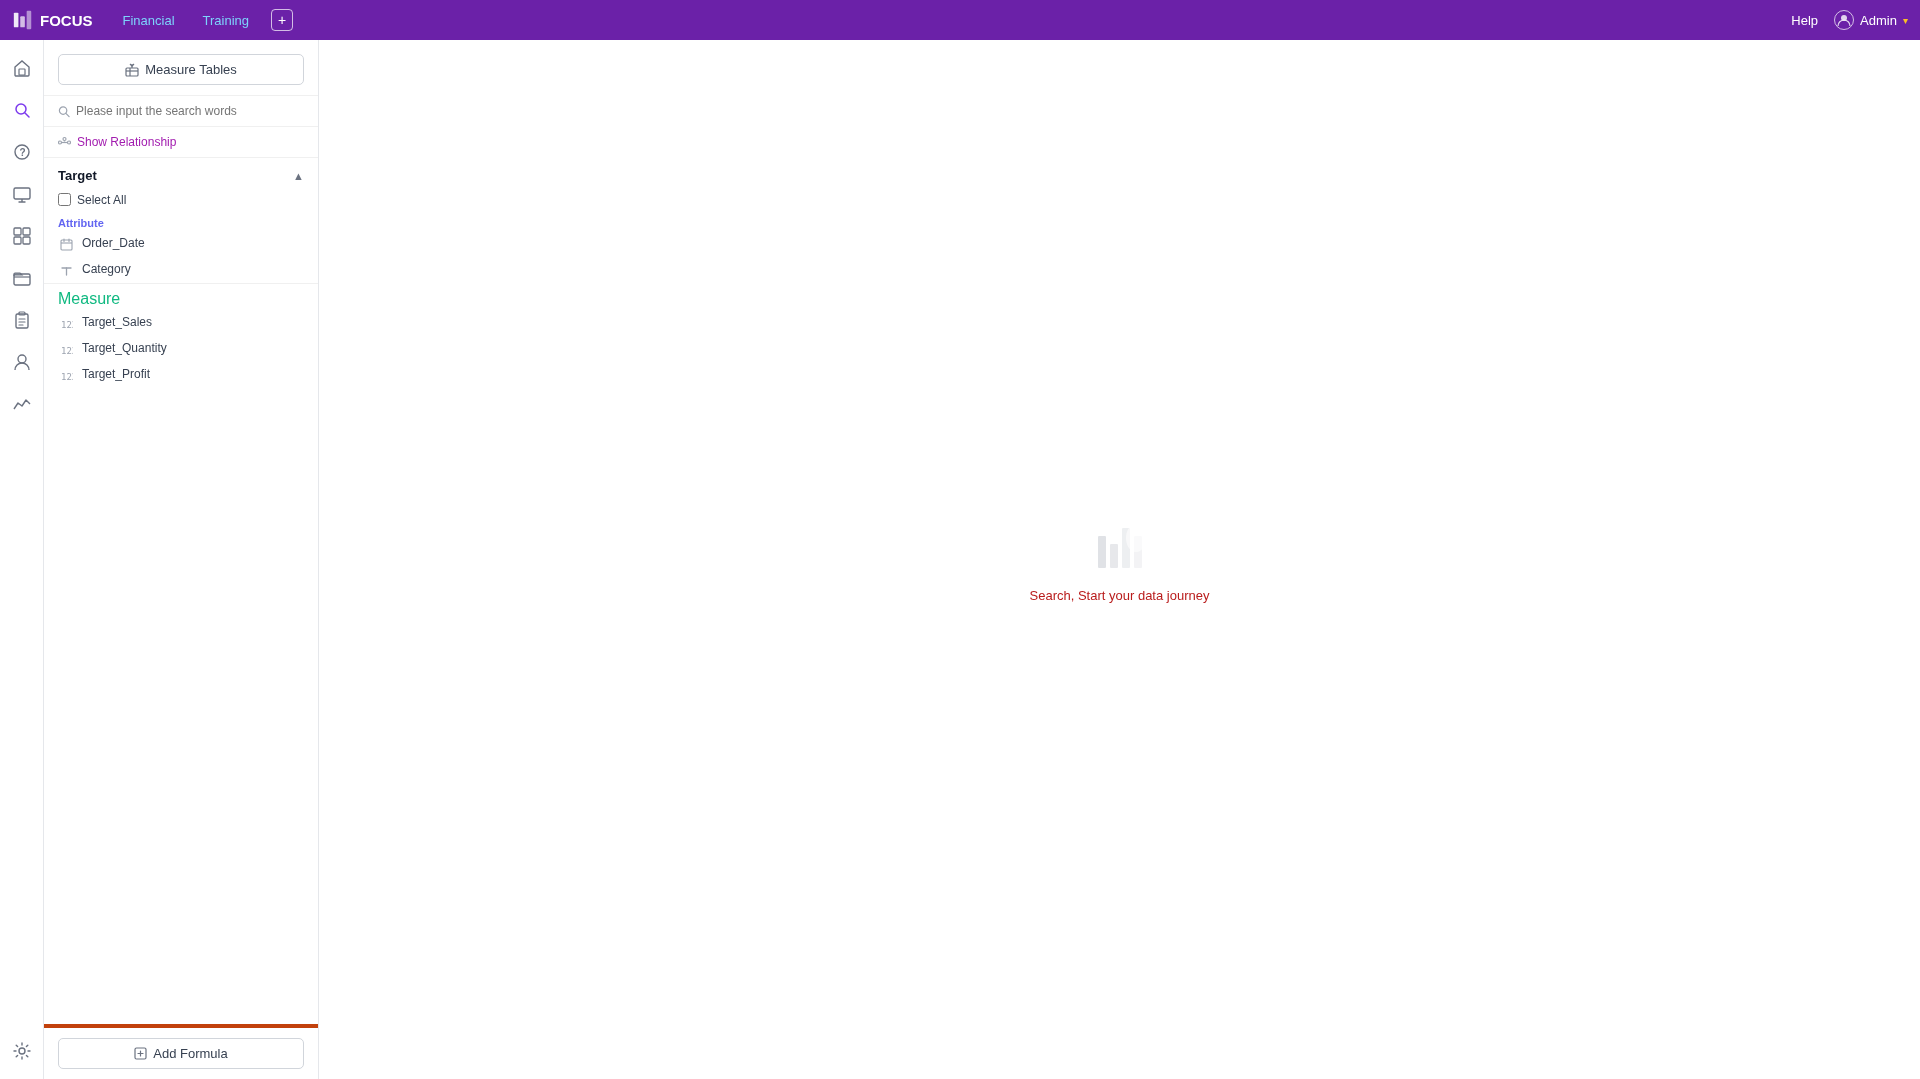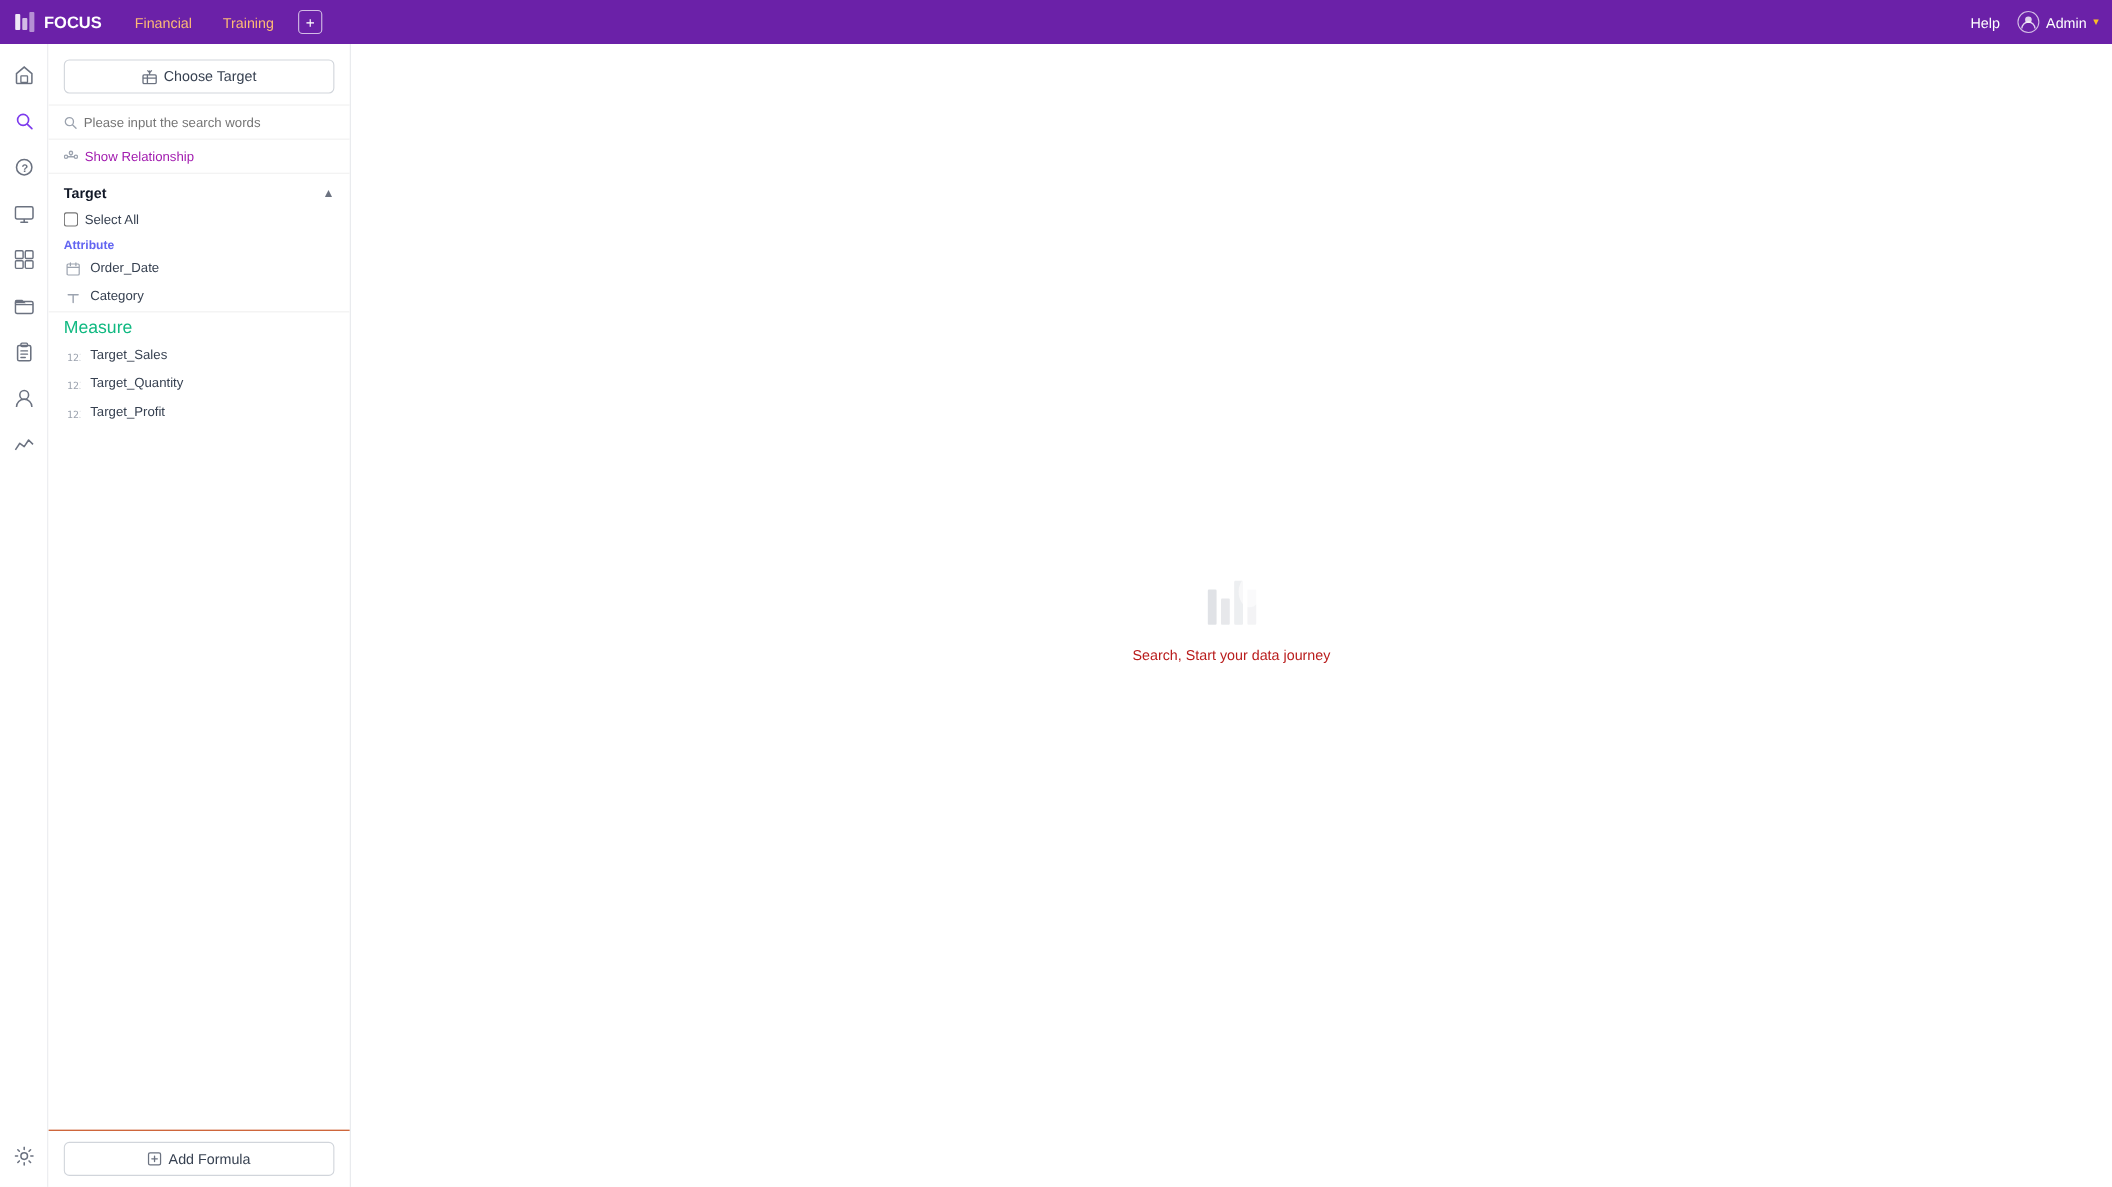--- a/index.html
+++ b/index.html
@@ -23,21 +23,21 @@
       color: white;
       font-weight: bold;
       font-size: 15px;
       margin-right: 8px;
     }
     .navbar-logo-icon {
       width: 22px;
       height: 22px;
     }
     .navbar-menu-item {
-      color: #fdba74;
+      color: #7dd3fc;
       font-size: 13px;
       cursor: pointer;
       padding: 4px 6px;
       border-radius: 3px;
     }
     .navbar-add-btn {
       width: 22px;
       height: 22px;
       border: 1.5px solid rgba(255,255,255,0.7);
       border-radius: 4px;
@@ -245,21 +245,21 @@
       font-size: 11px;
       color: #6b7280;
       flex-shrink: 0;
     }
     .field-icon.date-icon { color: #9ca3af; }
     .field-icon.text-icon { color: #9ca3af; font-weight: bold; }
     .field-icon.num-icon { color: #9ca3af; font-size: 10px; }
 
     .data-panel-footer {
       padding: 10px 14px;
-      border-top: 1px solid #c2410c;
+      border-top: 4px solid #c2410c;
     }
     .add-formula-btn {
       display: flex;
       align-items: center;
       gap: 6px;
       border: 1px solid #d1d5db;
       border-radius: 5px;
       padding: 7px 14px;
       cursor: pointer;
       font-size: 13px;
@@ -418,21 +418,21 @@
   <div class="data-panel">
     <div class="data-panel-header">
       <button class="choose-tables-btn">
         <svg width="14" height="14" viewBox="0 0 14 14" fill="none">
           <rect x="1" y="5" width="12" height="8" rx="1" stroke="#6b7280" stroke-width="1.2" fill="none"></rect>
           <line x1="1" y1="8" x2="13" y2="8" stroke="#6b7280" stroke-width="1.2"></line>
           <line x1="5" y1="5" x2="5" y2="13" stroke="#6b7280" stroke-width="1.2"></line>
           <polyline points="5,1 7,3 9,1" stroke="#6b7280" stroke-width="1.2" fill="none" stroke-linejoin="round"></polyline>
           <line x1="7" y1="1" x2="7" y2="5" stroke="#6b7280" stroke-width="1.2"></line>
         </svg>
-        <span>Choose Target</span>
+        <span>Measure Tables</span>
       </button>
     </div>
 
     <div class="search-field">
       <svg width="13" height="13" viewBox="0 0 13 13" fill="none" class="search-field-icon">
         <circle cx="5.5" cy="5.5" r="4" stroke="#9ca3af" stroke-width="1.3" fill="none"></circle>
         <line x1="8.5" y1="8.5" x2="12" y2="12" stroke="#9ca3af" stroke-width="1.3" stroke-linecap="round"></line>
       </svg>
       <input type="text" placeholder="Please input the search words" style="">
     </div>

